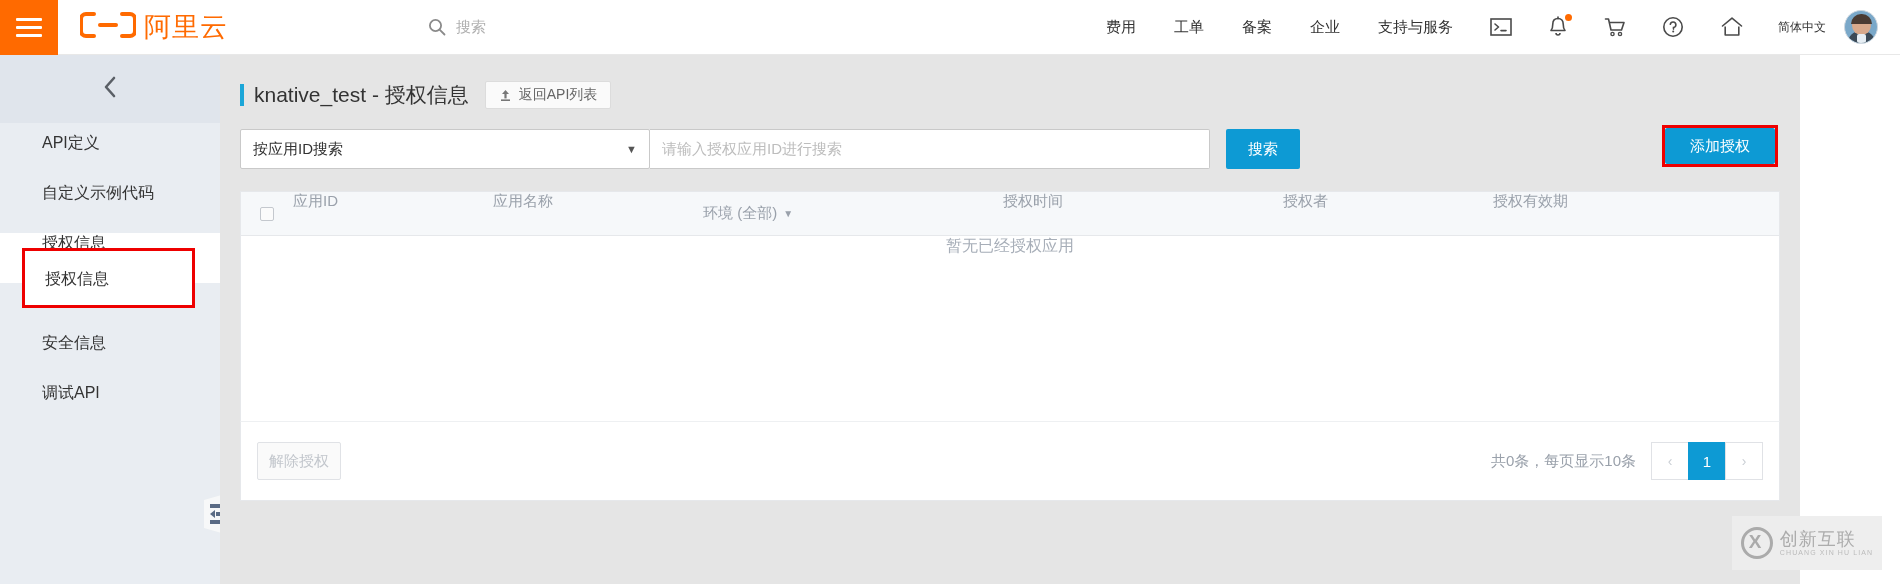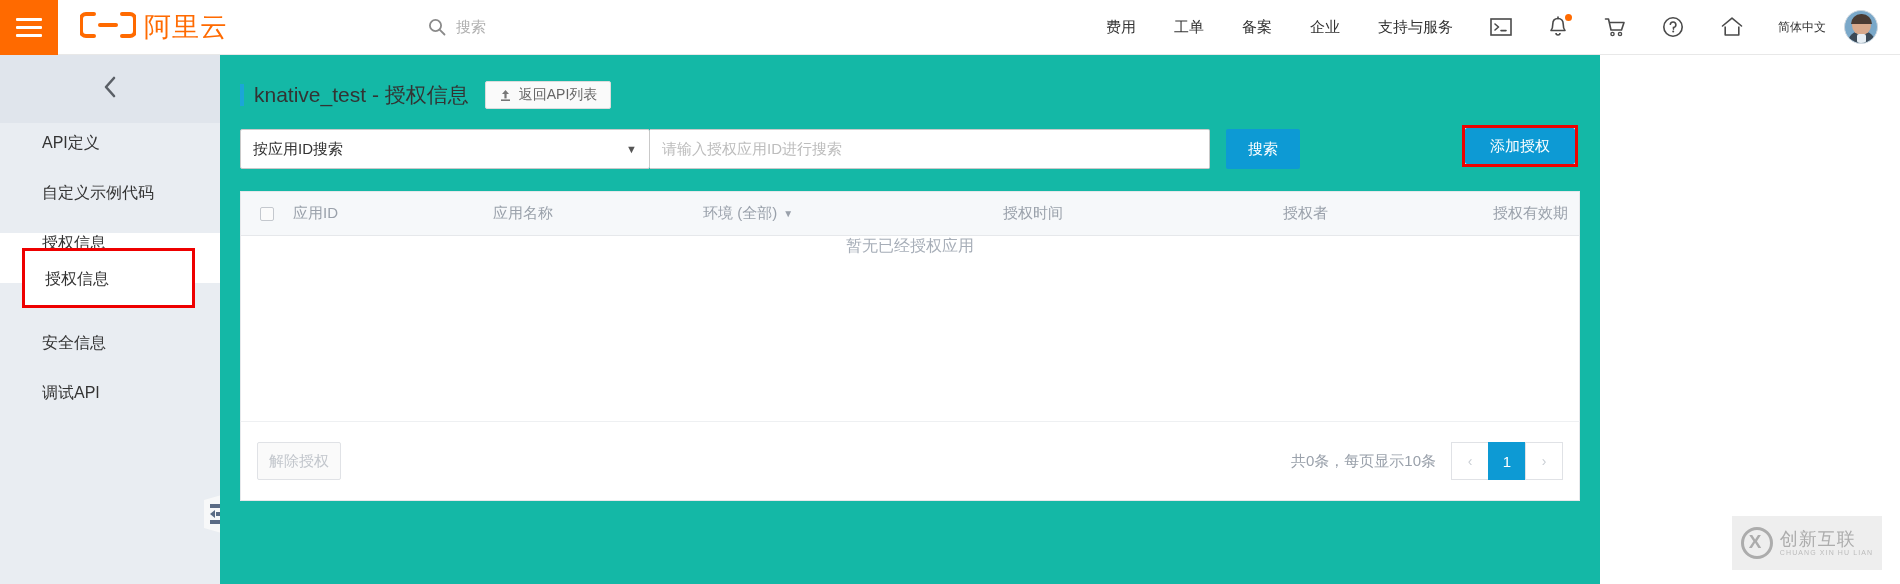--- a/index.html
+++ b/index.html
@@ -70,21 +70,21 @@
   .side-handle .glyph { display:flex; flex-direction:column; align-items:center; }
   .side-handle .glyph i { width:16px; height:4px; background:#5a6b85; margin:2px 0;}
   .side-handle .glyph .mid { display:flex; align-items:center; }
   .side-handle .glyph .mid .arw {
     width:0;height:0;border-top:4px solid transparent;border-bottom:4px solid transparent;
     border-right:5px solid #5a6b85; margin-right:1px;
   }
   .side-handle .glyph .mid i { width:11px; }
 
   
-  .main { position:absolute; top:55px; left:220px; width:1380px; height:529px; background:#14b8a6; }
+  .main { position:absolute; top:55px; left:220px; width:1580px; height:529px; background:#e5e5e5; }
 
   .page-head { display:flex; align-items:center; padding:26px 0 0 20px; }
   .title-bar { width:4px; height:22px; background:#1ba6d8; margin-right:10px;}
   .page-title { font-size:21px; color:#333; }
   .btn-back {
     margin-left:16px; height:28px; padding:0 13px;
     border:1px solid #dcdcdc; background:#fafafa; border-radius:2px;
     display:flex; align-items:center; font-size:14px; color:#666; cursor:pointer;
   }
   .btn-back .upi { margin-right:7px; display:flex;}
@@ -110,21 +110,21 @@
   .addwrap { position:absolute; right:22px; top:16px; border:3px solid #ee0000; padding:0; background:#fff;}
   .btn-add {
     width:110px; height:36px; background:#0d9ad4; color:#fff; font-size:15px;
     display:flex; align-items:center; justify-content:center; cursor:pointer; border-radius:2px;
   }
 
   
   .table-wrap { margin:22px 20px 0 20px; border:1px solid #e6e8eb; border-bottom:none;}
   .thead {
     height:44px; background:#f6f8fa; border-bottom:1px solid #e6e8eb;
-    display:flex; align-items:center; font-size:15px; color:#9aa1ab;
+    display:flex; font-size:15px; color:#9aa1ab;
   }
   .th { flex:0 0 auto; }
   .th-check { width:52px; display:flex; align-items:center; justify-content:center;}
   .ckbox { width:14px; height:14px; border:1px solid #c4c8ce; background:#fbfbfb; border-radius:2px; cursor:pointer;}
   .th-appid   { width:200px; }
   .th-appname { width:210px; }
   .th-env     { width:300px; display:flex; align-items:center;}
   .th-env .caret { margin-left:6px; font-size:10px; color:#9aa1ab;}
   .th-time    { width:280px; }
   .th-owner   { width:210px; }

